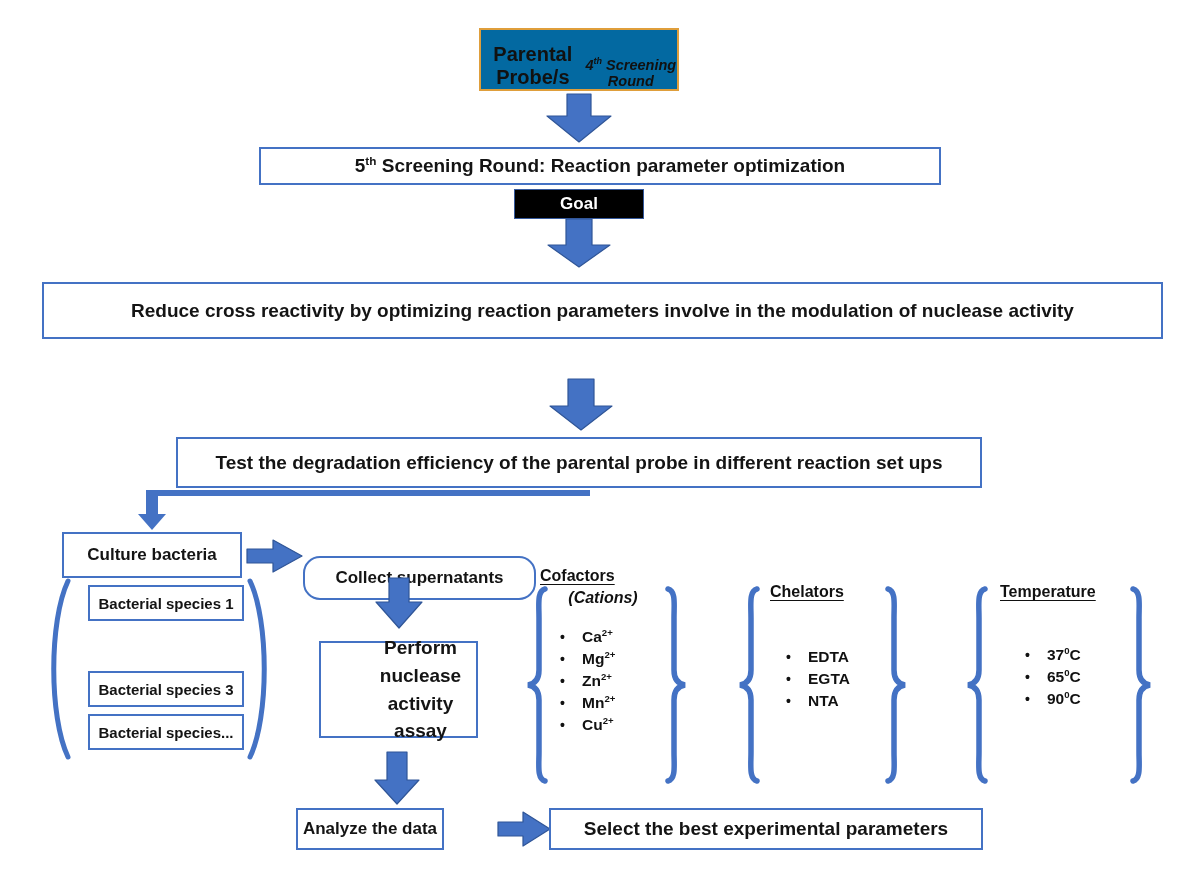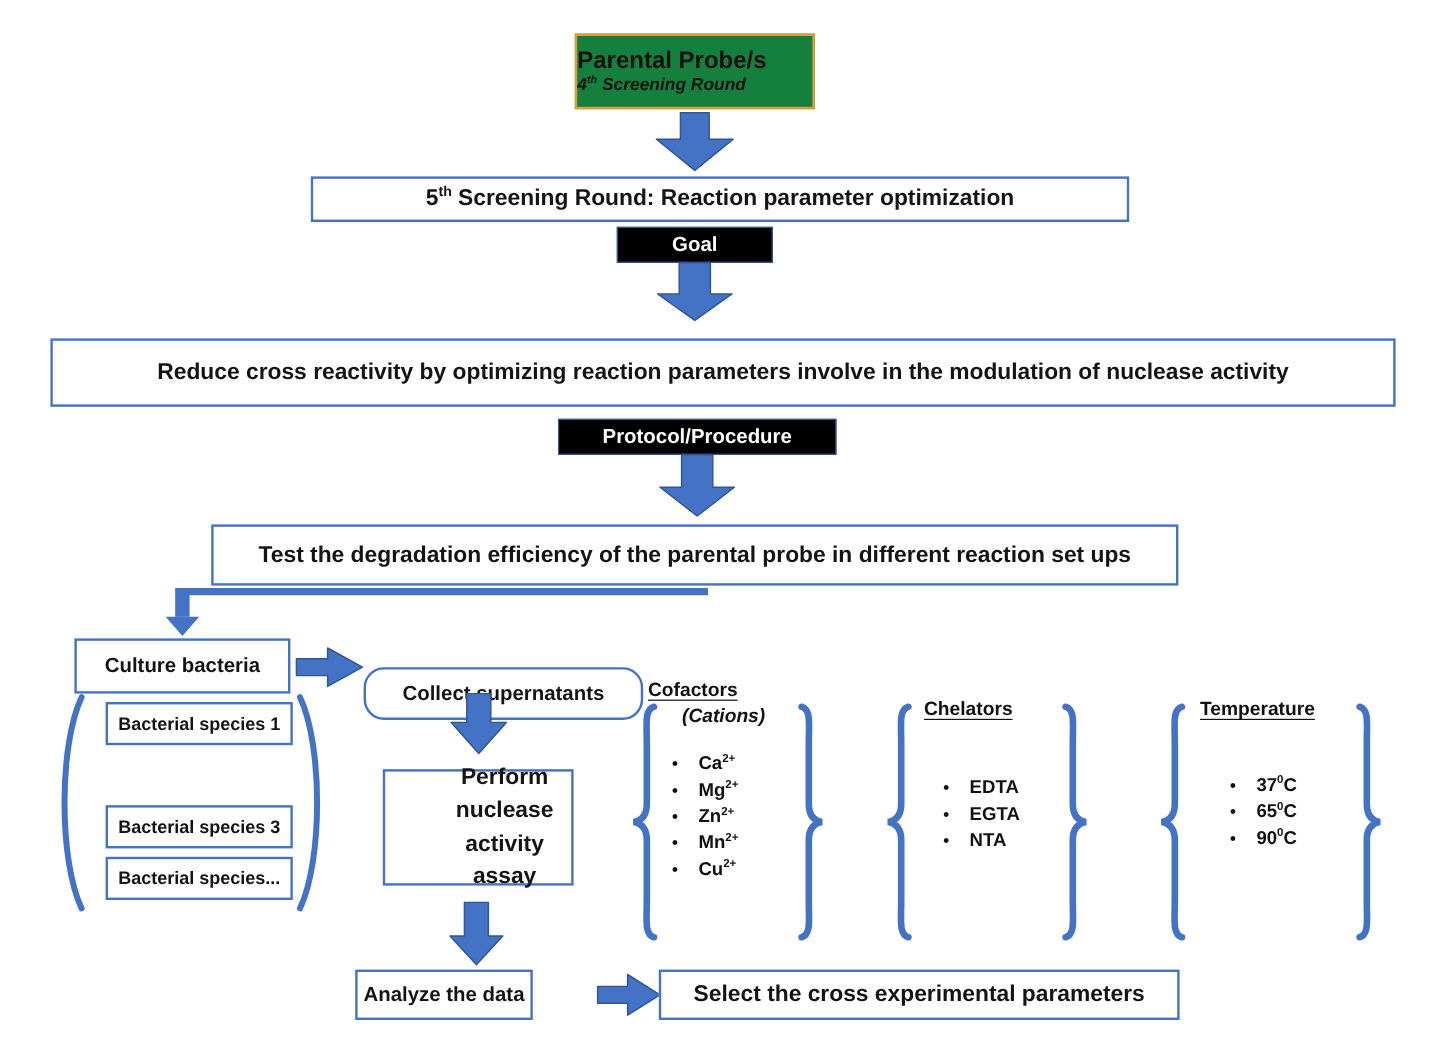--- a/index.html
+++ b/index.html
@@ -15,22 +15,22 @@
   }
   .box.big{font-size:19px;}
   .box.mid{font-size:17px;}
   .box.small{font-size:15px;border-width:2px;}
   .label-blue{
     position:absolute;background:#000000;border:1px solid #35599c;
     color:#fff;font-weight:700;font-size:17px;
     display:flex;align-items:center;justify-content:center;box-sizing:border-box;
   }
   .top-box{
-    position:absolute;background:#15803d;border:2px solid #DF9E3B;
-    display:flex;flex-direction:column;align-items:flex-start;justify-content:center;
+    position:absolute;background:#0369a1;border:2px solid #DF9E3B;
+    display:flex;align-items:flex-end;justify-content:center;
     box-sizing:border-box;text-align:center;
   }
   .top-box .t1{font-size:20px;font-weight:700;line-height:1.15;}
   .top-box .t2{font-size:14.5px;font-weight:700;font-style:italic;}
   sup{font-size:62%;line-height:0;}
   .group-head{
     position:absolute;font-weight:700;font-size:16px;text-align:left;
     text-decoration:underline;text-underline-offset:3px;
   }
   .group-sub{
@@ -65,23 +65,20 @@
     <span>Goal</span>
   </div>
   <svg class="abs" style="left:548px;top:219px;" width="62" height="48">
     <polygon class="arrow-fill" points="18,0 44,0 44,26 62,26 31,48 0,26 18,26"></polygon>
   </svg>
 
   <div class="box big" style="left:42px;top:282px;width:1121px;height:57px;">
     <span>Reduce cross reactivity by optimizing reaction parameters involve in the modulation of nuclease activity</span>
   </div>
 
-  <div class="label-blue" style="left:465px;top:349px;width:232px;height:30px;">
-    <span>Protocol/Procedure</span>
-  </div>
   <svg class="abs" style="left:550px;top:379px;" width="62" height="51">
     <polygon class="arrow-fill" points="18,0 44,0 44,27 62,27 31,51 0,27 18,27"></polygon>
   </svg>
 
   <div class="box big" style="left:176px;top:437px;width:806px;height:51px;">
     <span>Test the degradation efficiency of the parental probe in different reaction set ups</span>
   </div>
 
   <svg class="abs" style="left:138px;top:488px;" width="455" height="46">
     <rect x="12" y="2" width="440" height="6" fill="#4472C4"></rect>
@@ -207,16 +204,16 @@
 
   <div class="box mid" style="left:296px;top:808px;width:148px;height:42px;">
     <span>Analyze the data</span>
   </div>
 
   <svg class="abs" style="left:498px;top:810px;" width="52" height="38">
     <polygon class="arrow-fill" points="0,12 25,12 25,2 52,19 25,36 25,26 0,26"></polygon>
   </svg>
 
   <div class="box big" style="left:549px;top:808px;width:434px;height:42px;">
-    <span>Select the cross experimental parameters</span>
+    <span>Select the best experimental parameters</span>
   </div>
 
 </div>
 
 </body></html>

